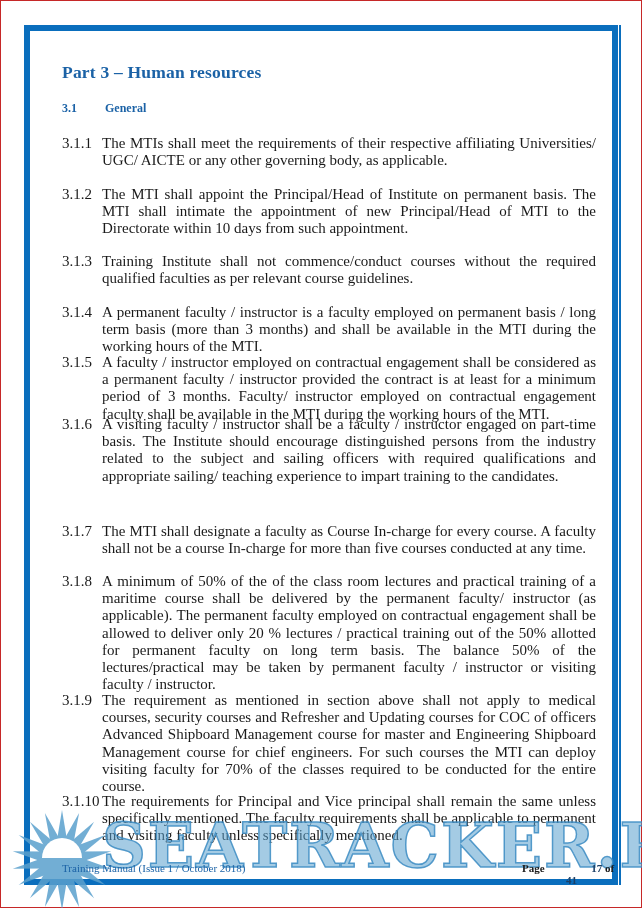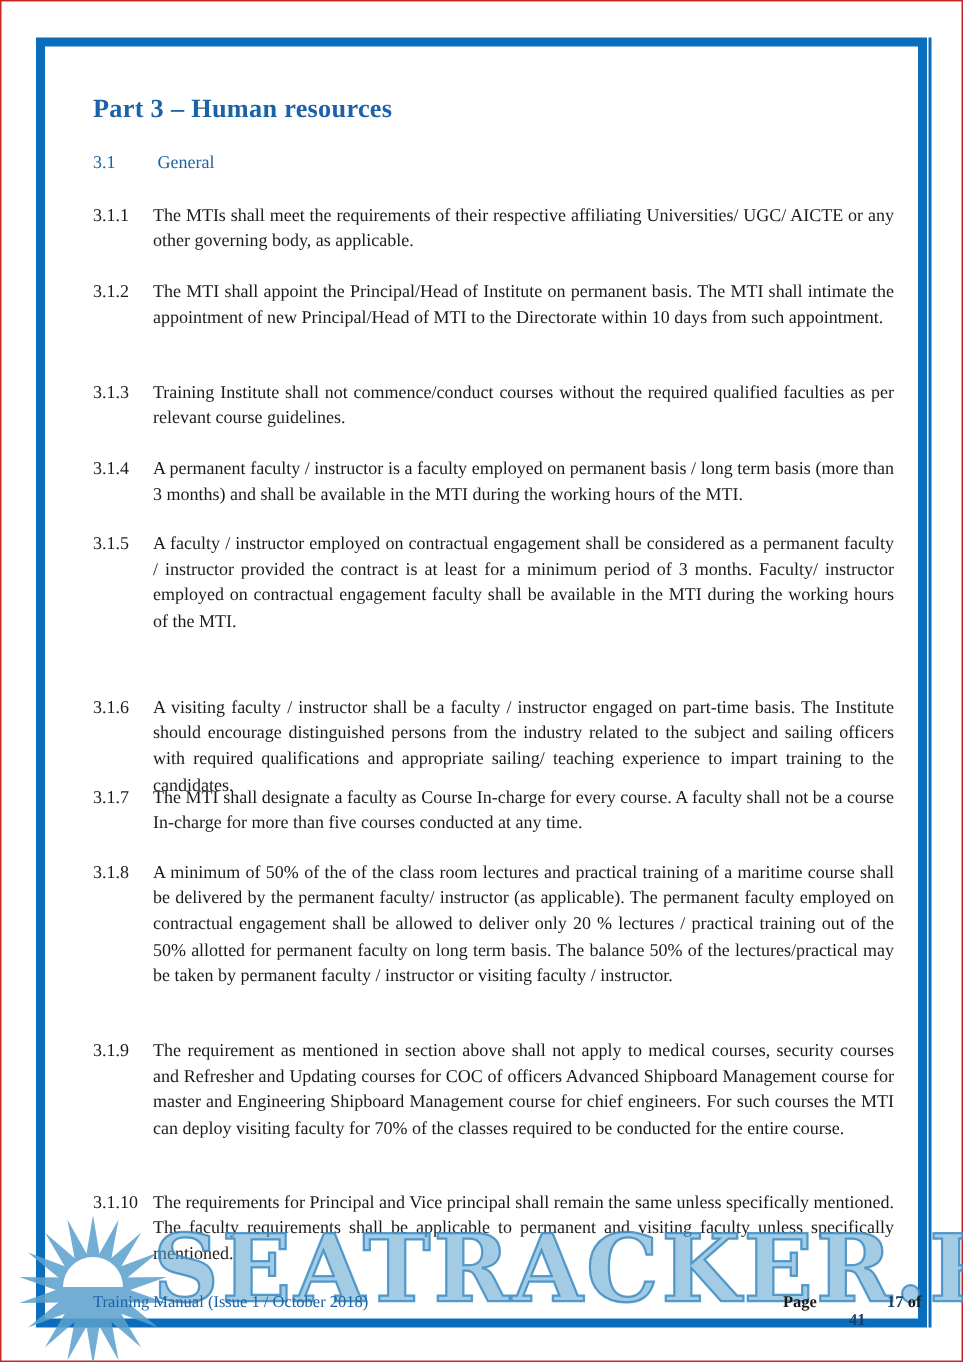--- a/index.html
+++ b/index.html
@@ -20,26 +20,26 @@
       position: absolute; left: 62px; top: 0; width: 534px;
       font-family: "Liberation Serif", "DejaVu Serif", serif;
       color: #1a1a1a;
     }
     .part-title {
       position: absolute; left: 0; top: 62px; width: 500px;
       font-size: 17.5px; color: #1b62a6; font-weight: bold; margin: 0;
       letter-spacing: 0.2px;
     }
     .section-head {
-      position: absolute; left: 0; top: 101px; font-size: 12px; font-weight: normal; color: #1b62a6;
+      position: absolute; left: 0; top: 101px; font-size: 12px; font-weight: bold; color: #1b62a6;
     }
     .section-head .num { display: inline-block; width: 40px; }
     .clause {
       position: absolute; left: 0; width: 534px;
-      font-size: 12px; line-height: 17.2px;
+      font-size: 15px; line-height: 17.2px;
     }
     .clause .num { position: absolute; left: 0; top: 0; width: 38px; }
     .clause .txt { margin-left: 40px; text-align: justify; }
 
     .footer-left {
       position: absolute; left: 62px; top: 862px;
       font-family: "Liberation Serif", "DejaVu Serif", serif;
       font-size: 11px; color: #1b62a6; font-weight: normal; z-index: 3;
     }
     .footer-right {
@@ -90,21 +90,21 @@
     <div class="txt">Training Institute shall not commence/conduct courses without the required qualified faculties as per relevant course guidelines.</div>
   </div>
   <div class="clause" style="top:304px">
     <span class="num">3.1.4</span>
     <div class="txt">A permanent faculty / instructor is a faculty employed on permanent basis / long term basis (more than 3 months) and shall be available in the MTI during the working hours of the MTI.</div>
   </div>
   <div class="clause" style="top:354px">
     <span class="num">3.1.5</span>
     <div class="txt">A faculty / instructor employed on contractual engagement shall be considered as a permanent faculty / instructor provided the contract is at least for a minimum period of 3 months. Faculty/ instructor employed on contractual engagement faculty shall be available in the MTI during the working hours of the MTI.</div>
   </div>
-  <div class="clause" style="top:463px">
+  <div class="clause" style="top:416px">
     <span class="num">3.1.6</span>
     <div class="txt">A visiting faculty / instructor shall be a faculty / instructor engaged on part-time basis. The Institute should encourage distinguished persons from the industry related to the subject and sailing officers with required qualifications and appropriate sailing/ teaching experience to impart training to the candidates.</div>
   </div>
   <div class="clause" style="top:523px">
     <span class="num">3.1.7</span>
     <div class="txt">The MTI shall designate a faculty as Course In-charge for every course. A faculty shall not be a course In-charge for more than five courses conducted at any time.</div>
   </div>
   <div class="clause" style="top:573px">
     <span class="num">3.1.8</span>
     <div class="txt">A minimum of 50% of the of the class room lectures and practical training of a maritime course shall be delivered by the permanent faculty/ instructor (as applicable). The permanent faculty employed on contractual engagement shall be allowed to deliver only 20 % lectures / practical training out of the 50% allotted for permanent faculty on long term basis. The balance 50% of the lectures/practical may be taken by permanent faculty / instructor or visiting faculty / instructor.</div>

